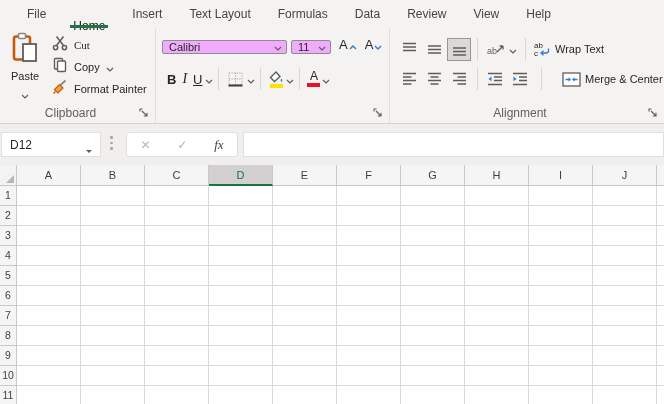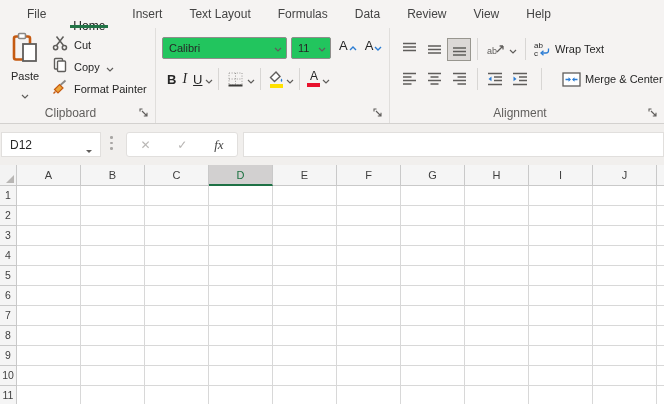--- a/index.html
+++ b/index.html
@@ -21,25 +21,25 @@
   .group-label { position:absolute; bottom:3px; left:0; right:14px; text-align:center; font-size:12px; color:#605e5c; }
   .launcher { position:absolute; right:5px; bottom:4px; width:12px; height:12px; display:flex; align-items:center; justify-content:center; cursor:default; }
 
   .rlabel { font-size:11px; color:#262626; white-space:nowrap; }
   .chev { flex:0 0 auto; }
 
   
   .paste-btn { position:absolute; left:3px; top:4px; width:44px; height:78px; display:flex; flex-direction:column; align-items:center; justify-content:flex-start; }
   .paste-btn .rlabel { margin-top:2px; }
   .small-row { position:absolute; left:52px; height:20px; display:flex; align-items:center; gap:6px; }
-  .row-cut { top:7px; } .row-copy { top:29px; } .row-fp { top:51px; }
+  .row-cut { top:7px;font-family:Liberation Serif, serif; } .row-copy { top:29px; } .row-fp { top:51px; }
 
   
   .font-row1 { position:absolute; left:6px; top:9px; display:flex; align-items:center; }
-  .combo { background:#22c55e; border:1px solid #8f8d8b; height:22px; display:flex; align-items:center; font-size:11px; padding:0 4px 0 6px; border-radius:2px; }
+  .combo { background:#f0abfc; border:1px solid #8f8d8b; height:14px; display:flex; align-items:center; font-size:11px; padding:0 4px 0 6px; border-radius:2px; }
   .combo .cname { flex:1; }
   .font-name-combo { width:125px; }
   .font-size-combo { width:40px; margin-left:4px; }
   .font-grow, .font-shrink { display:flex; align-items:flex-start; margin-left:8px; font-size:13px; color:#262626; position:relative; height:20px; }
   .caret-svg { margin-left:1px; margin-top:1px; }
   .font-row2 { position:absolute; left:8px; top:39px; height:24px; display:flex; align-items:center; }
   .fmt-btn { display:flex; align-items:center; justify-content:center; height:22px; padding:0 3px; cursor:default; }
   .b-label { font-weight:bold; font-size:13px; }
   .i-label { font-style:italic; font-family:"Liberation Serif", serif; font-size:14px; }
   .u-label { text-decoration:underline; font-size:13px; }

